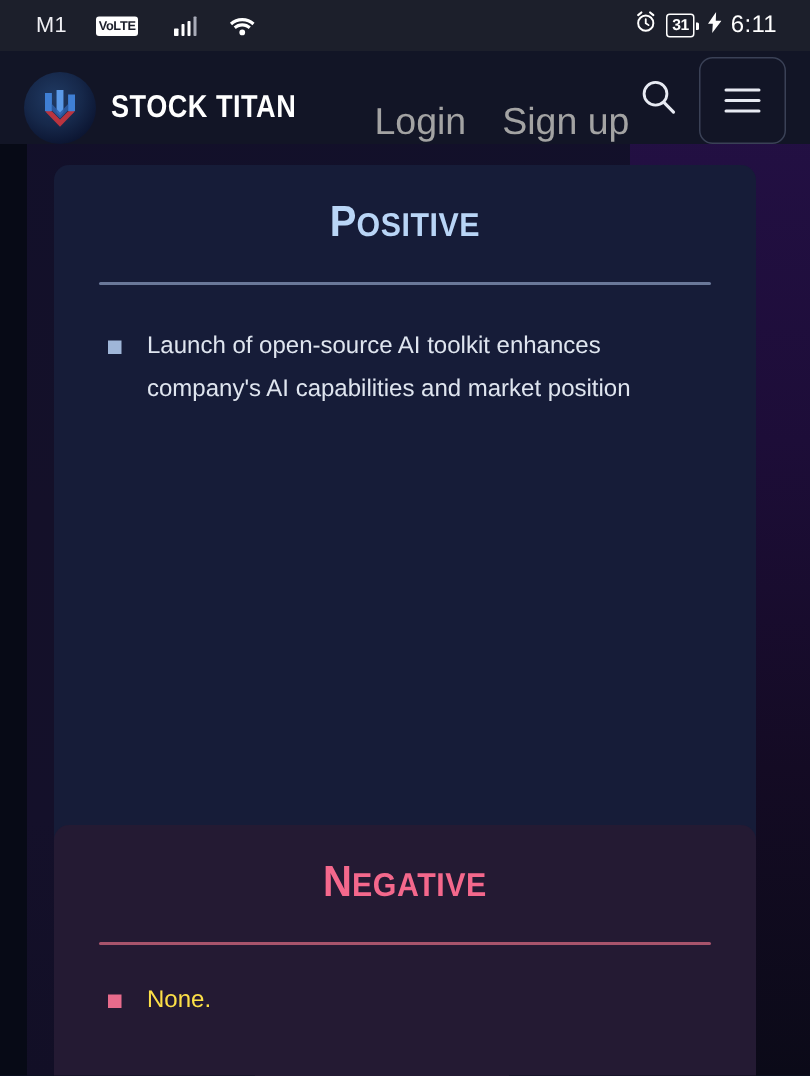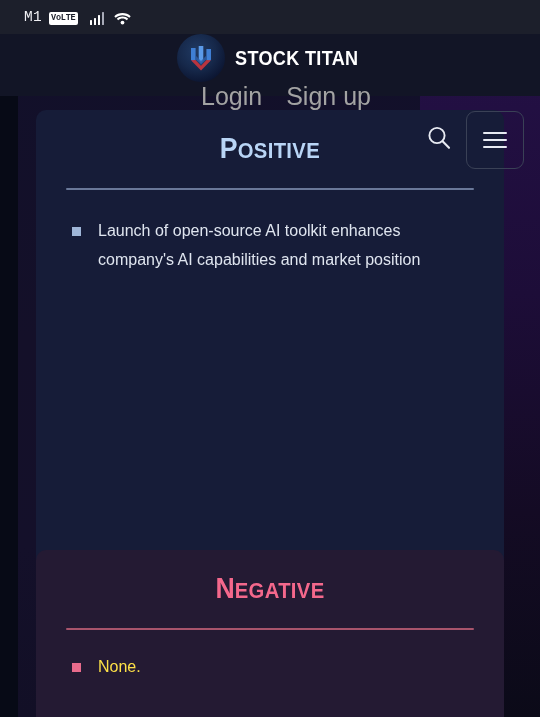--- a/index.html
+++ b/index.html
@@ -25,21 +25,21 @@
     position:absolute;top:34px;left:0;width:18px;height:683px;
     background:#070a16;
   }
 
   
   .statusbar{
     position:absolute;top:0;left:0;width:540px;height:34px;
     background:#1c1f2b;color:#ffffff;
     display:flex;align-items:center;z-index:30;
   }
-  .sb-left{display:flex;align-items:flex-end;gap:7px;margin-left:24px;font-family:Liberation Mono, monospace;}
+  .sb-left{display:flex;align-items:center;gap:19px;margin-left:24px;}
   .sb-carrier{font-size:14.5px;letter-spacing:.3px;color:#f0f0f4;}
   .sb-volte{
     background:#ffffff;color:#1c1f2b;border-radius:2px;
     font-size:8.5px;font-weight:bold;line-height:1;
     padding:2px 2px 2.5px;letter-spacing:-.2px;
   }
   .sb-signal{display:flex;align-items:flex-end;gap:1.5px;height:13px;margin-left:5px;}
   .sb-signal i{display:block;width:2.6px;background:#ffffff;border-radius:.5px;}
   .sb-signal i:nth-child(1){height:5px;}
   .sb-signal i:nth-child(2){height:7.5px;}
@@ -54,21 +54,21 @@
     border:1.4px solid #ffffff;border-radius:2.5px;
     font-size:10.5px;font-weight:bold;line-height:1;
     padding:1.5px 3px;letter-spacing:-.3px;color:#ffffff;
   }
   .sb-batt-tip{width:2px;height:5px;background:#ffffff;border-radius:0 1px 1px 0;margin-left:1px;}
   .sb-time{font-size:16px;letter-spacing:.2px;color:#ffffff;}
 
   
   .header{
     position:absolute;top:34px;left:0;width:540px;height:62px;
-    background:#121526;display:flex;align-items:center;z-index:20;flex-direction:column;
+    background:#121526;display:flex;align-items:flex-end;z-index:20;
   }
   .logo-wrap{display:flex;align-items:center;gap:10px;margin-left:16px;}
   .logo-circle{
     width:48px;height:48px;border-radius:50%;
     background:radial-gradient(circle at 42% 36%, #203a63 0%, #16284a 45%, #0b1430 78%, #070d20 100%);
     display:flex;align-items:center;justify-content:center;flex:none;
   }
   .brand{
     color:#ffffff;font-size:21px;font-weight:bold;
     letter-spacing:.4px;transform:scaleX(.86);transform-origin:left center;
@@ -140,20 +140,39 @@
         <i></i>
         <i></i>
       </span>
     <span class="sb-wifi">
       <svg width="17" height="13" viewBox="0 0 17 13">
         <path d="M8.5 3.2c2.6 0 5 1 6.8 2.6l1.4-1.6C14.6 2.2 11.7 1 8.5 1S2.4 2.2 0.3 4.2l1.4 1.6C3.5 4.2 5.9 3.2 8.5 3.2z" fill="#ffffff"></path>
         <path d="M8.5 6.6c1.7 0 3.2 0.6 4.3 1.7l1.4-1.6C12.7 5.3 10.7 4.5 8.5 4.5S4.3 5.3 2.8 6.7l1.4 1.6C5.3 7.2 6.8 6.6 8.5 6.6z" fill="#ffffff"></path>
         <circle cx="8.5" cy="10.6" r="1.9" fill="#ffffff"></circle>
       </svg>
     </span>
+  </div>
+  <div class="sb-right">
+    <span>
+      <svg width="15" height="15" viewBox="0 0 16 16">
+        <circle cx="8" cy="9" r="5.4" fill="none" stroke="#ffffff" stroke-width="1.4"></circle>
+        <path d="M8 6.2V9l2 1.4" stroke="#ffffff" stroke-width="1.3" fill="none" stroke-linecap="round"></path>
+        <path d="M2.6 3.3L4.9 1.4M13.4 3.3L11.1 1.4" stroke="#ffffff" stroke-width="1.5" stroke-linecap="round"></path>
+      </svg>
+    </span>
+    <span class="sb-batt">
+      <span class="sb-batt-body">31</span>
+      <span class="sb-batt-tip"></span>
+    </span>
+    <span>
+      <svg width="9" height="14" viewBox="0 0 9 14">
+          <path d="M5.4 0L0 7.8h3.2L2.8 14 9 5.8H5.2L5.4 0z" fill="#ffffff"></path>
+        </svg>
+    </span>
+    <span class="sb-time">6:11</span>
   </div>
 </div>
 
 <div class="header">
   <div class="logo-wrap">
     <span class="logo-circle">
       <svg width="30" height="30" viewBox="0 0 30 30">
         <path d="M5 5h4.6v11.5L7.3 19 5 16.5z" fill="#3f7fd4"></path>
         <path d="M12.7 3h4.6v14.7L15 20.2l-2.3-2.5z" fill="#5b9ae8"></path>
         <path d="M20.4 6h4.6v10.7L22.7 19l-2.3-2.3z" fill="#3f7fd4"></path>

